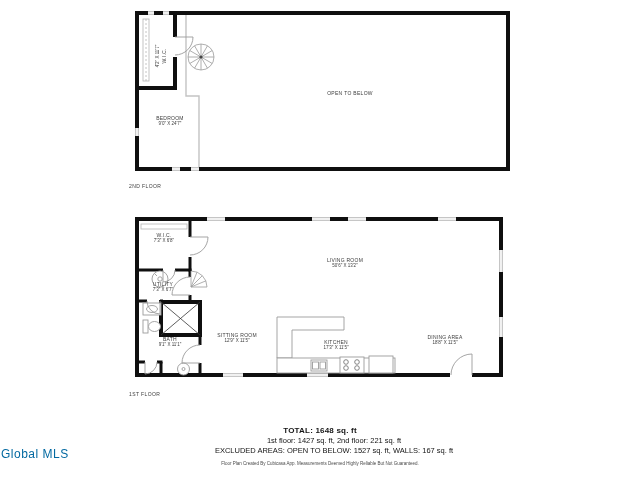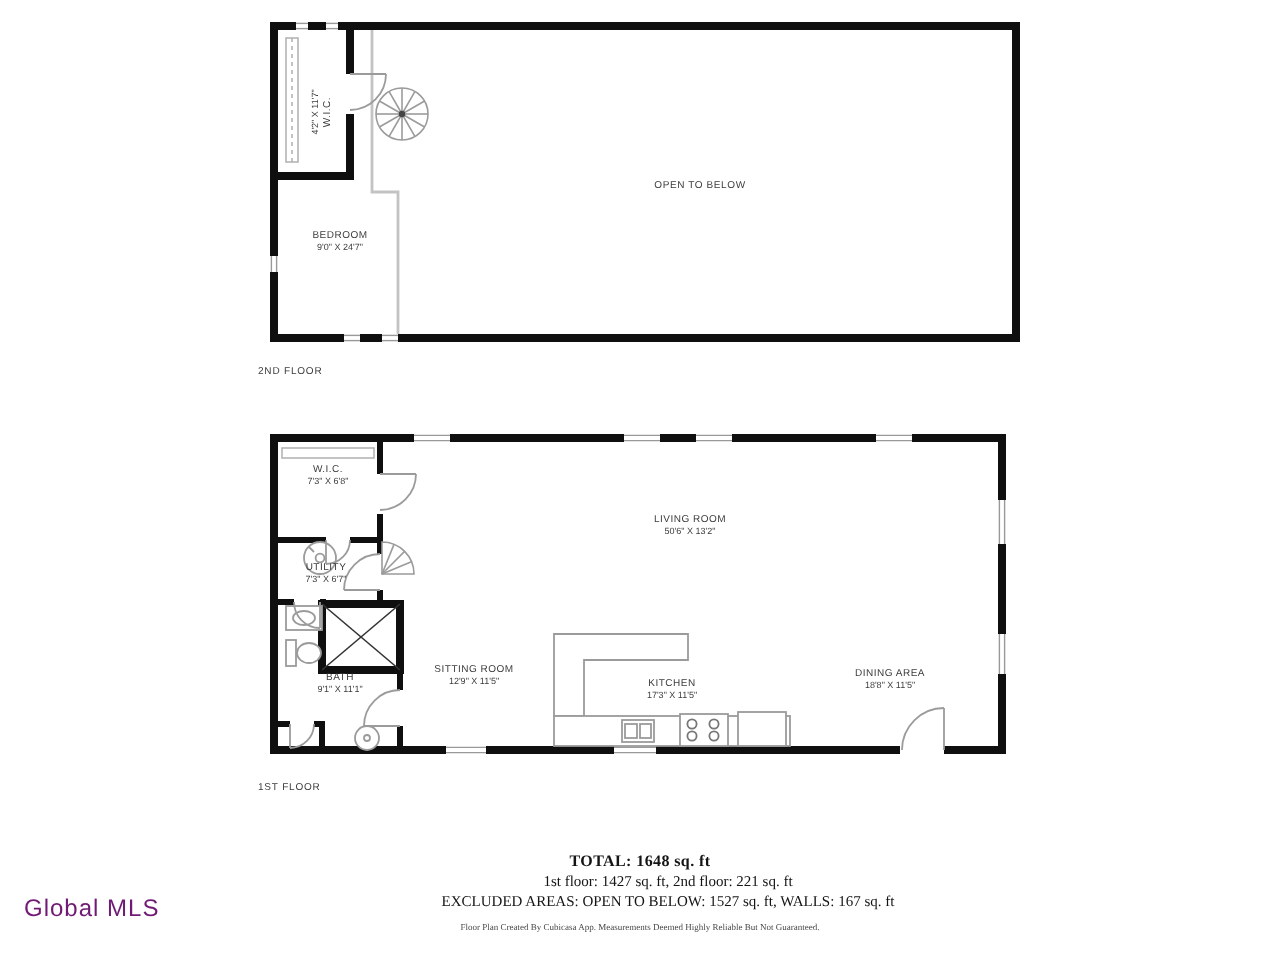--- a/index.html
+++ b/index.html
@@ -15,26 +15,26 @@
   .rlabel.vertical{transform:translate(-50%,-50%) rotate(-90deg);}
   .rname{font-size:5px;letter-spacing:.25px;}
   .rdims{font-size:4.5px;}
   .open-label{
     position:absolute;transform:translate(-50%,-50%);
     font-size:5px;letter-spacing:.3px;color:#3c3c3c;white-space:nowrap;
   }
   .floor-title{
     position:absolute;font-size:5px;letter-spacing:.4px;color:#3c3c3c;white-space:nowrap;
   }
-  .summary{position:absolute;left:0;right:0;top:426px;text-align:center;color:#141414;font-family:Liberation Serif, serif;}
+  .summary{position:absolute;left:0;right:0;top:426px;text-align:center;color:#141414;}
   .sum-total{font-size:8px;font-weight:bold;letter-spacing:.2px;}
   .sum-line{font-size:7.5px;margin-top:1px;padding-left:28px;}
   .sum-disc{font-size:4.5px;color:#4a4a4a;margin-top:6px;}
   .watermark{
-    position:absolute;left:12px;top:447px;font-size:12px;color:#701a75;
+    position:absolute;left:1px;top:447px;font-size:12px;color:#0369a1;
     letter-spacing:.5px;
   }
 </style>
 </head>
 <body>
 
 <div class="canvas">
 
   <svg style="left:135px;top:11px;" width="377" height="162" viewBox="0 0 377 162">
 

